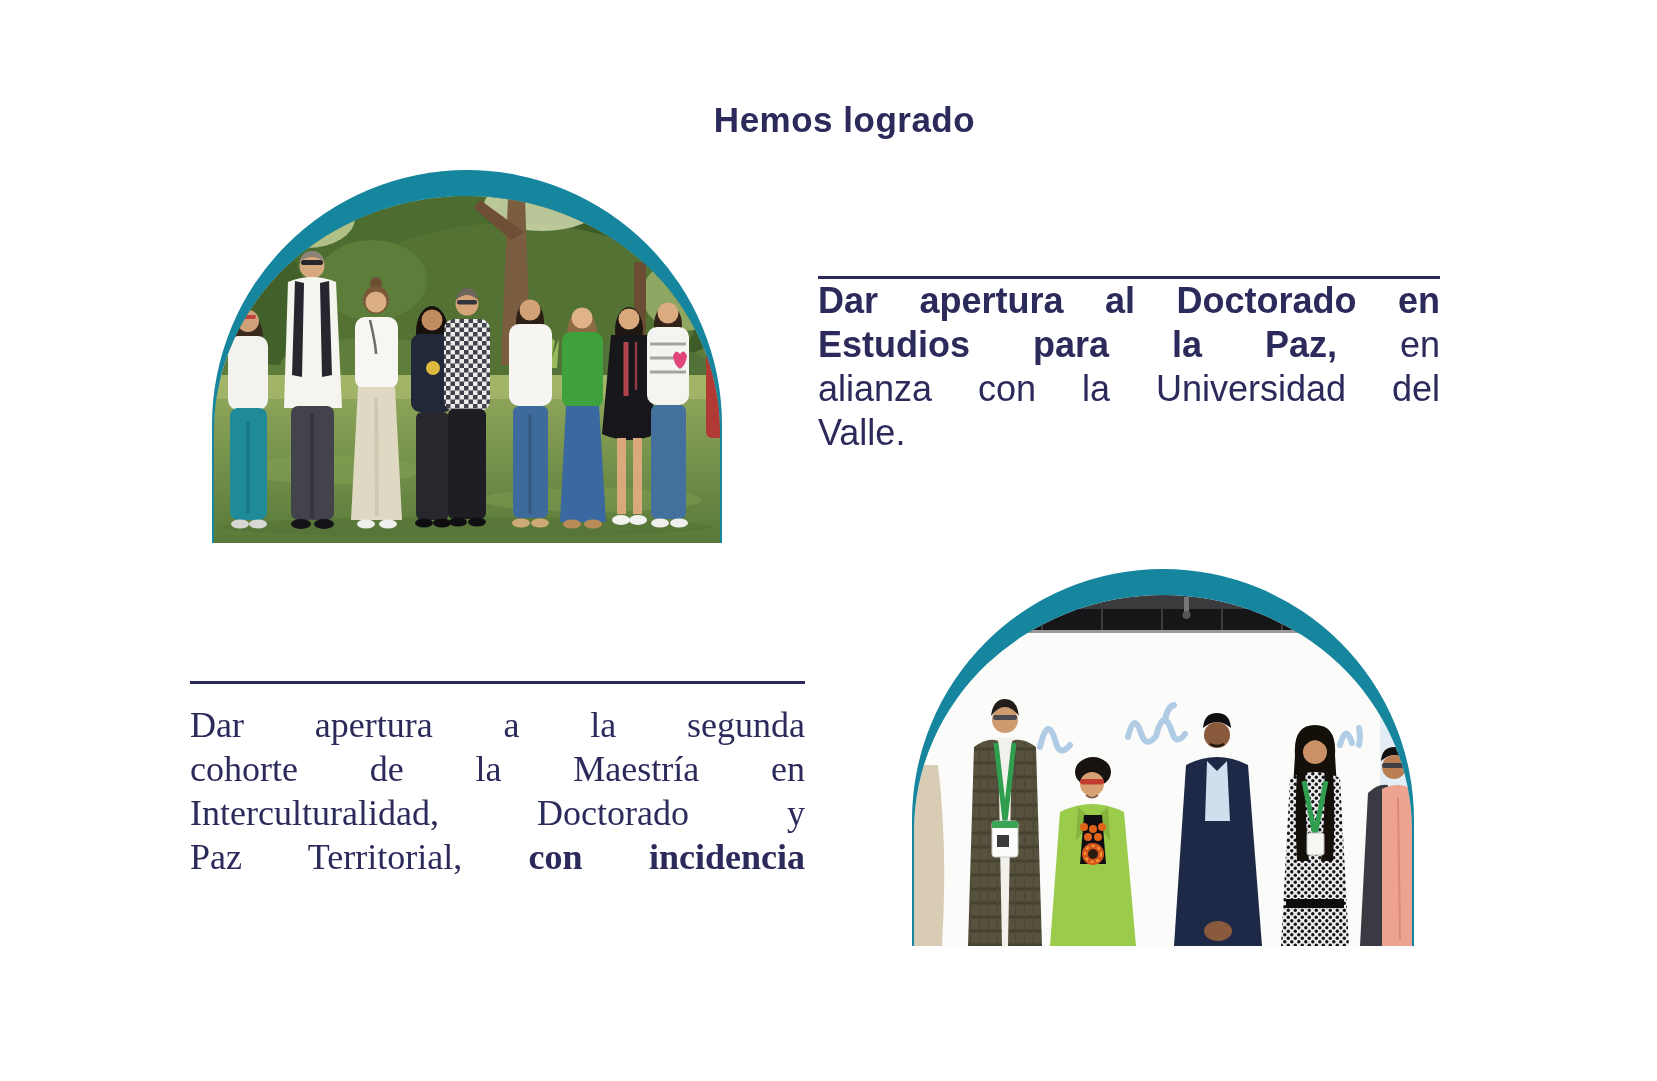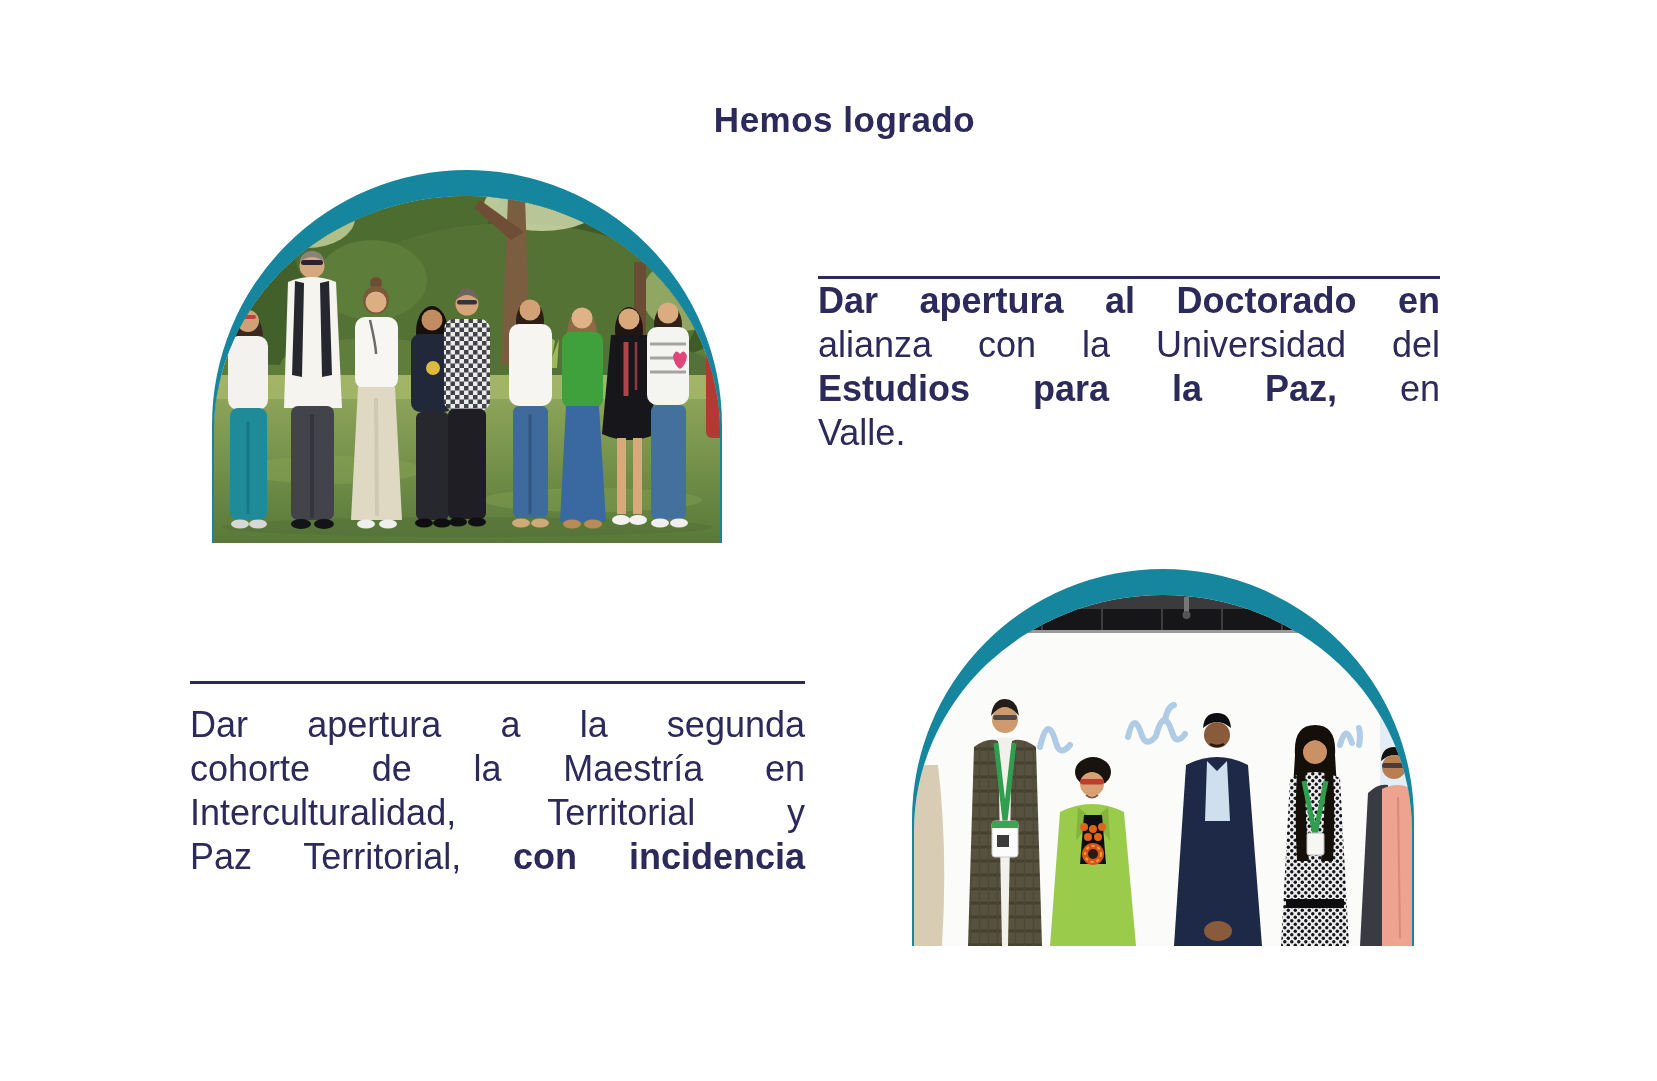--- a/index.html
+++ b/index.html
@@ -15,21 +15,21 @@
   .arch { position:absolute; }
   .arch svg { display:block; width:100%; height:100%; }
   .arch-1 { left:212px; top:170px; width:510px; height:373px; }
   .arch-2 { left:912px; top:569px; width:502px; height:377px; }
 
   .textblock { position:absolute; }
   .tb-1 { left:818px; top:276px; width:622px; }
   .tb-2 { left:190px; top:681px; width:615px; }
   .rule { height:3px; background:var(--navy); }
   .tb-1 .lines { }
-  .tb-2 .lines { margin-top:19px; }
+  .tb-2 .lines { margin-top:19px;font-family:Liberation Serif, serif; }
   .tl { font-size:36px; line-height:44px; color:var(--navy);
         text-align:justify; text-align-last:justify; }
   .tl.left { text-align:right; text-align-last:left; }
   .b { font-weight:700; }
 </style>
 </head>
 <body>
 
 <div class="canvas">
 
@@ -175,32 +175,32 @@
         </g>
       </g>
       <path d="M0,373 L0,255 A255,255 0 0 1 510,255 L510,373 L508,373 L508,261 A253,235 0 0 0 2,261 L2,373 Z" style="fill:var(--teal)"></path>
     </svg>
   </figure>
 
   <section class="textblock tb-1">
     <div class="rule"></div>
     <div class="lines">
         <div class="tl"><span class="b">Dar apertura al Doctorado en</span></div>
+        <div class="tl"><span class="b">Estudios para la Paz,</span><span> en</span></div>
         <div class="tl"><span>alianza con la Universidad del</span></div>
-        <div class="tl"><span class="b">Estudios para la Paz,</span><span> en</span></div>
         <div class="tl left"><span>Valle.</span></div>
       </div>
   </section>
 
   <section class="textblock tb-2">
     <div class="rule"></div>
     <div class="lines">
         <div class="tl"><span>Dar apertura a la segunda</span></div>
         <div class="tl"><span>cohorte de la Maestría en</span></div>
-        <div class="tl"><span>Interculturalidad, Territorial y</span></div>
+        <div class="tl"><span>Interculturalidad, Doctorado y</span></div>
         <div class="tl"><span>Paz Territorial, </span><span class="b">con incidencia</span></div>
       </div>
   </section>
 
   <figure class="arch arch-2">
     <svg viewBox="0 0 502 377" role="img" aria-label="Five people standing indoors in front of a white projection screen">
       <defs>
         <clipPath id="dome2">
             <path d="M2,377 L2,262 A249,236 0 0 1 500,262 L500,377 Z"></path>
           </clipPath>

